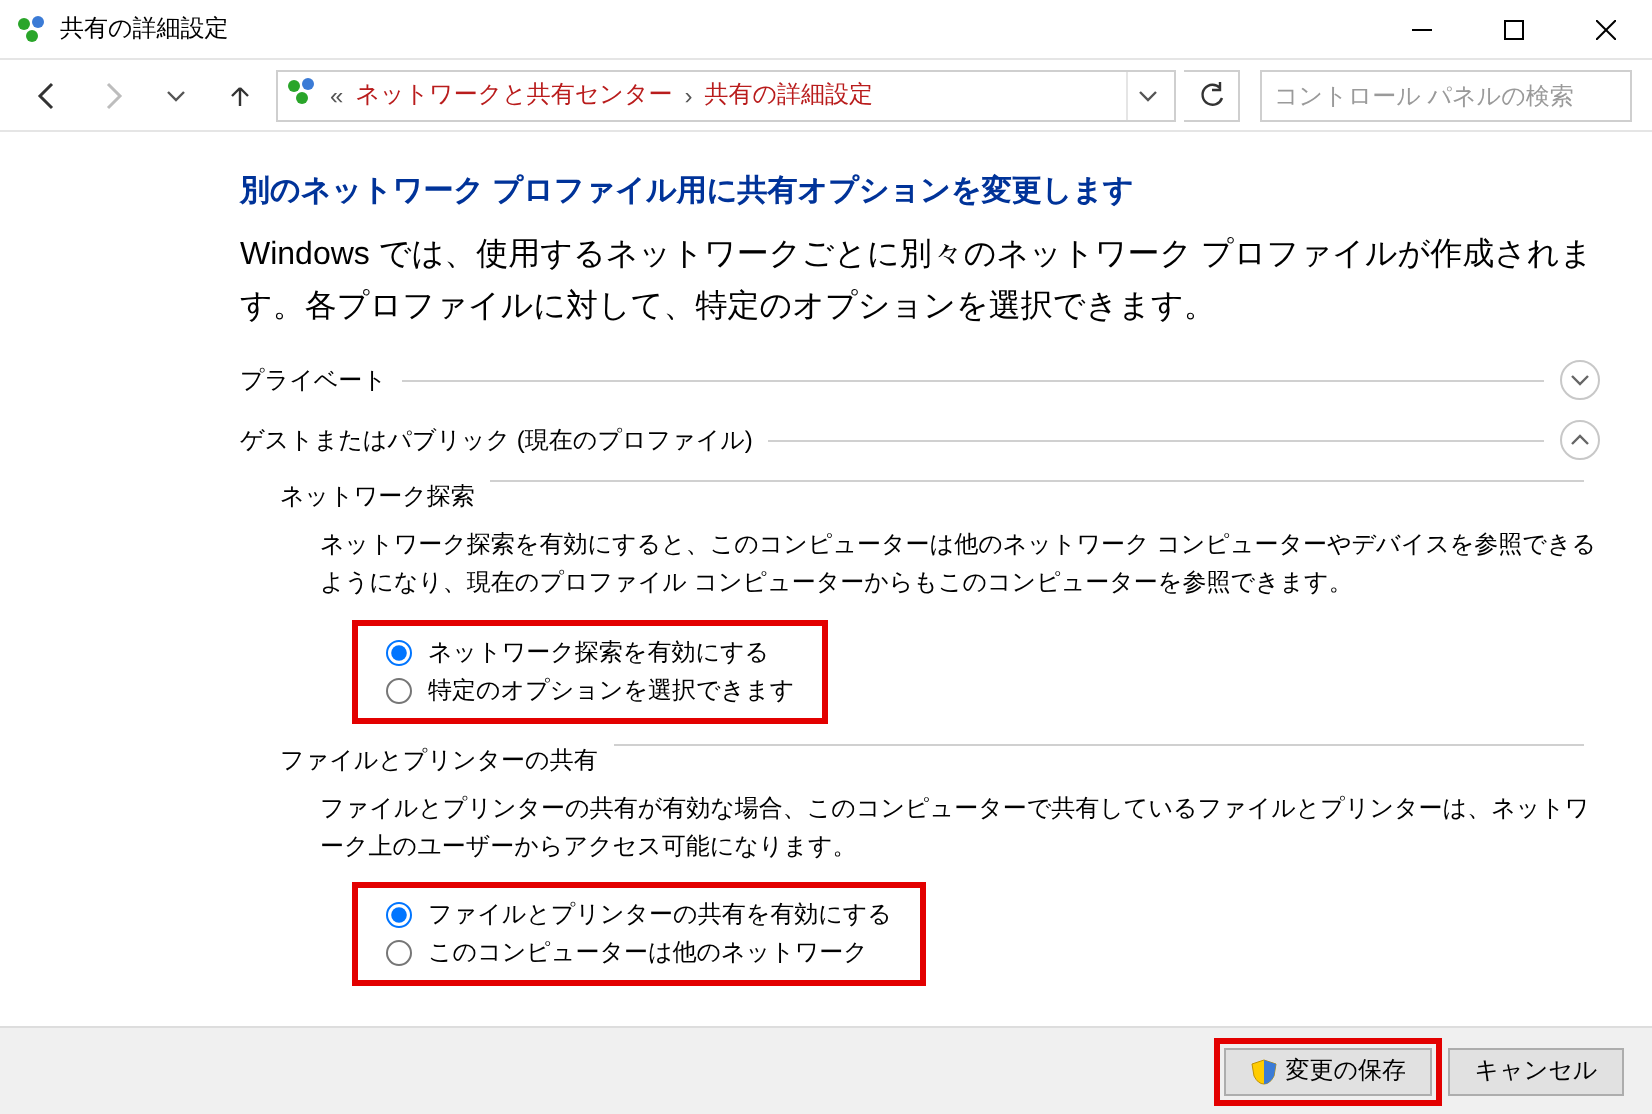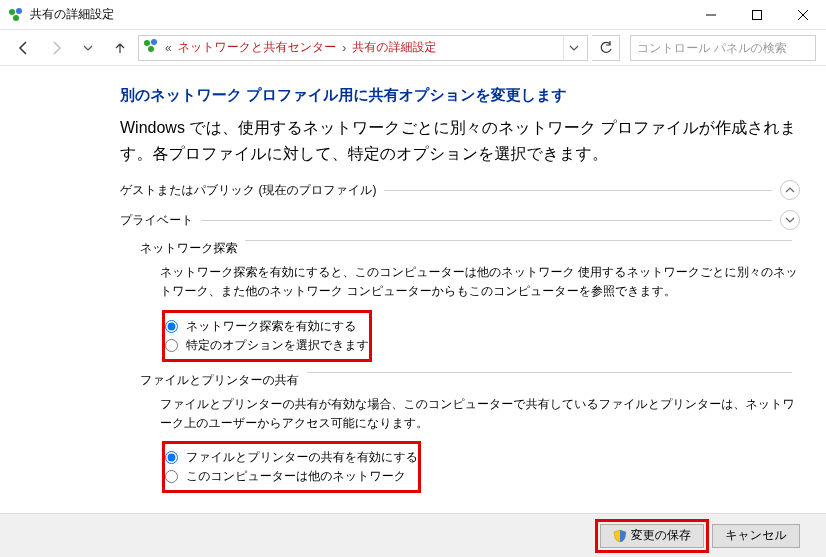--- a/index.html
+++ b/index.html
@@ -138,22 +138,22 @@
   .sub-title {
     display: flex; align-items: flex-start;
     margin: 10px 0 6px 0;
   }
   .sub-text {
     margin-left: 20px;
     line-height: 1.6;
     margin-bottom: 8px;
   }
   .radios {
-    margin-left: 22px;
-    padding: 4px 0;
+    margin-left: 36px;
+    padding: 4px 14px;
     display: inline-block;
   }
   .radios.highlighted {
     border: 3px solid #e30000;
   }
   .radio-row {
     display: flex; align-items: center;
     gap: 4px;
     padding: 1px 0;
   }
@@ -161,21 +161,21 @@
 
   .footer {
     position: absolute;
     bottom: 0; left: 0; right: 0;
     height: 44px;
     background: #f0f0f0;
     border-top: 1px solid #ddd;
     display: flex;
     align-items: center;
     justify-content: flex-end;
-    padding: 0 26px;
+    padding: 0 14px;
     gap: 8px;
   }
   .btn {
     height: 24px;
     min-width: 88px;
     padding: 0 12px;
     font-size: 12px;
     background: #e1e1e1;
     border: 1px solid #adadad;
     display: flex;
@@ -280,46 +280,46 @@
     </span>
   </div>
 </div>
 
 <div class="content">
   <div class="inner">
     <div class="heading">別のネットワーク プロファイル用に共有オプションを変更します</div>
     <div class="desc">Windows では、使用するネットワークごとに別々のネットワーク プロファイルが作成されます。各プロファイルに対して、特定のオプションを選択できます。</div>
 
     <div class="section-row">
+      <span class="section-label">プライベート</span>
+      <span class="section-line"></span>
+      <span class="chev">
+        <svg width="10" height="10" viewBox="0 0 10 10">
+            <path d="M1 3 L5 7 L9 3" fill="none" stroke="#666" stroke-width="1.2"></path>
+          </svg>
+      </span>
+    </div>
+
+    <div class="section-row">
       <span class="section-label">ゲストまたはパブリック (現在のプロファイル)</span>
       <span class="section-line"></span>
       <span class="chev">
         <svg width="10" height="10" viewBox="0 0 10 10">
             <path d="M1 7 L5 3 L9 7" fill="none" stroke="#666" stroke-width="1.2"></path>
           </svg>
       </span>
     </div>
 
-    <div class="section-row">
-      <span class="section-label">プライベート</span>
-      <span class="section-line"></span>
-      <span class="chev">
-        <svg width="10" height="10" viewBox="0 0 10 10">
-            <path d="M1 3 L5 7 L9 3" fill="none" stroke="#666" stroke-width="1.2"></path>
-          </svg>
-      </span>
-    </div>
-
     <div class="sub">
       
       <div class="sub-title">
         <span>ネットワーク探索</span>
         <span class="section-line"></span>
       </div>
-      <div class="sub-text">ネットワーク探索を有効にすると、このコンピューターは他のネットワーク 使用するネットワークごとに別々のネットワーク、また他のネットワーク コンピューターからもこのコンピューターを参照できます。</div>
+      <div class="sub-text">ネットワーク探索を有効にすると、このコンピューターは他のネットワーク コンピューターやデバイスを参照できるようになり、現在のプロファイル コンピューターからもこのコンピューターを参照できます。</div>
       <div class="radios highlighted">
         <label class="radio-row">
           <input type="radio" name="disc" checked="" style="">
           <span>ネットワーク探索を有効にする</span>
         </label>
         <label class="radio-row">
           <input type="radio" name="disc" style="">
           <span>特定のオプションを選択できます</span>
         </label>
       </div>

